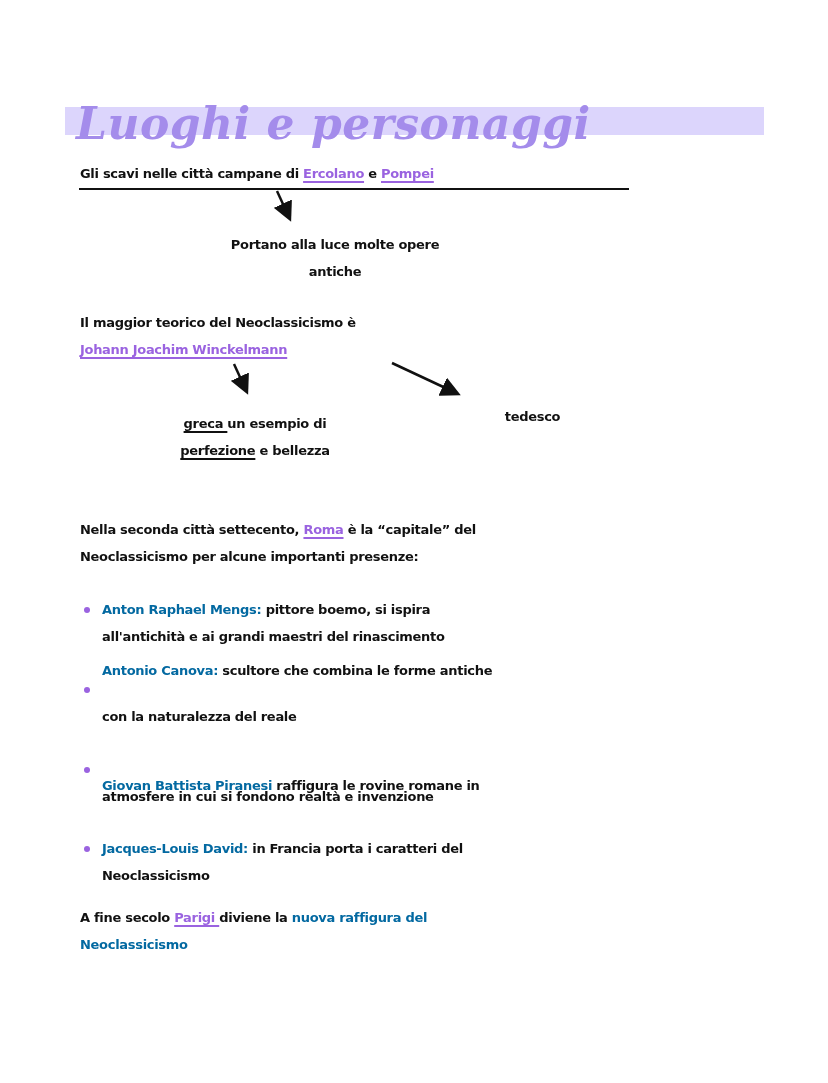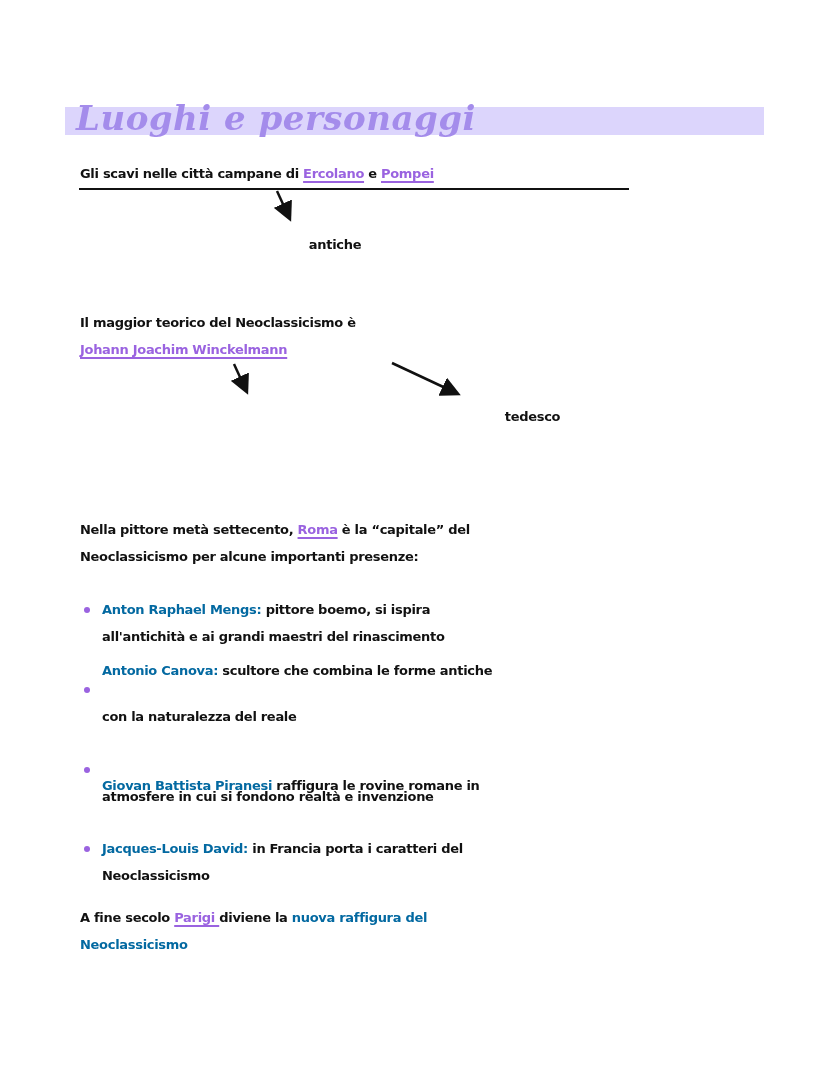--- a/index.html
+++ b/index.html
@@ -21,21 +21,21 @@
       left: 65px; top: 107px;
       width: 699px; height: 28px;
       background: #dcd5fc;
     }
     .title {
       position: absolute;
       left: 76px; top: 98px;
       font-family: "DejaVu Serif", serif;
       font-style: italic;
       font-weight: bold;
-      font-size: 34px;
+      font-size: 44px;
       letter-spacing: 0.5px;
       color: #a48ceb;
       white-space: nowrap;
     }
 
     .t {
       position: absolute;
       font-weight: bold;
       font-size: 13px;
       line-height: 27px;
@@ -71,37 +71,40 @@
 
   <div class="title-band"></div>
   <div class="title">Luoghi e personaggi</div>
 
   <div class="t" style="left:80px; top:160px;">
     <span>Gli scavi nelle città campane di </span><span class="u-purple">Ercolano</span><span> e </span><span class="u-purple">Pompei</span>
   </div>
   <div class="rule"></div>
 
   <div class="t center" style="left:160px; top:231px; width:350px;">
+    <div>Portano alla luce molte opere</div>
     <div>antiche</div>
   </div>
 
   <div class="t" style="left:80px; top:309px;">Il maggior teorico del Neoclassicismo è</div>
   <div class="t" style="left:80px; top:336px;">
     <span class="u-purple">Johann Joachim Winckelmann</span>
   </div>
 
   <div class="t center" style="left:120px; top:410px; width:270px;">
+    <div><span class="u">greca </span><span>un esempio di</span></div>
+    <div><span class="u">perfezione</span><span> e bellezza</span></div>
   </div>
 
   <div class="t center" style="left:420px; top:403px; width:225px;">
     <div>tedesco</div>
   </div>
 
   <div class="t" style="left:80px; top:516px;">
-    <span>Nella pittore metà settecento, </span><span class="u-purple">Roma</span><span> è la “capitale” del</span>
+    <span>Nella seconda città settecento, </span><span class="u-purple">Roma</span><span> è la “capitale” del</span>
   </div>
   <div class="t" style="left:80px; top:543px;">Neoclassicismo per alcune importanti presenze:</div>
 
   <div>
     <div>
       <div class="bullet-dot" style="left:84px; top:607px;"></div>
       <div class="t" style="left:102px; top:596px;"><span class="purple">Anton Raphael Mengs:</span><span> pittore boemo, si ispira</span></div>
       <div class="t" style="left:102px; top:623px;">all'antichità e ai grandi maestri del rinascimento</div>
     </div>
 

